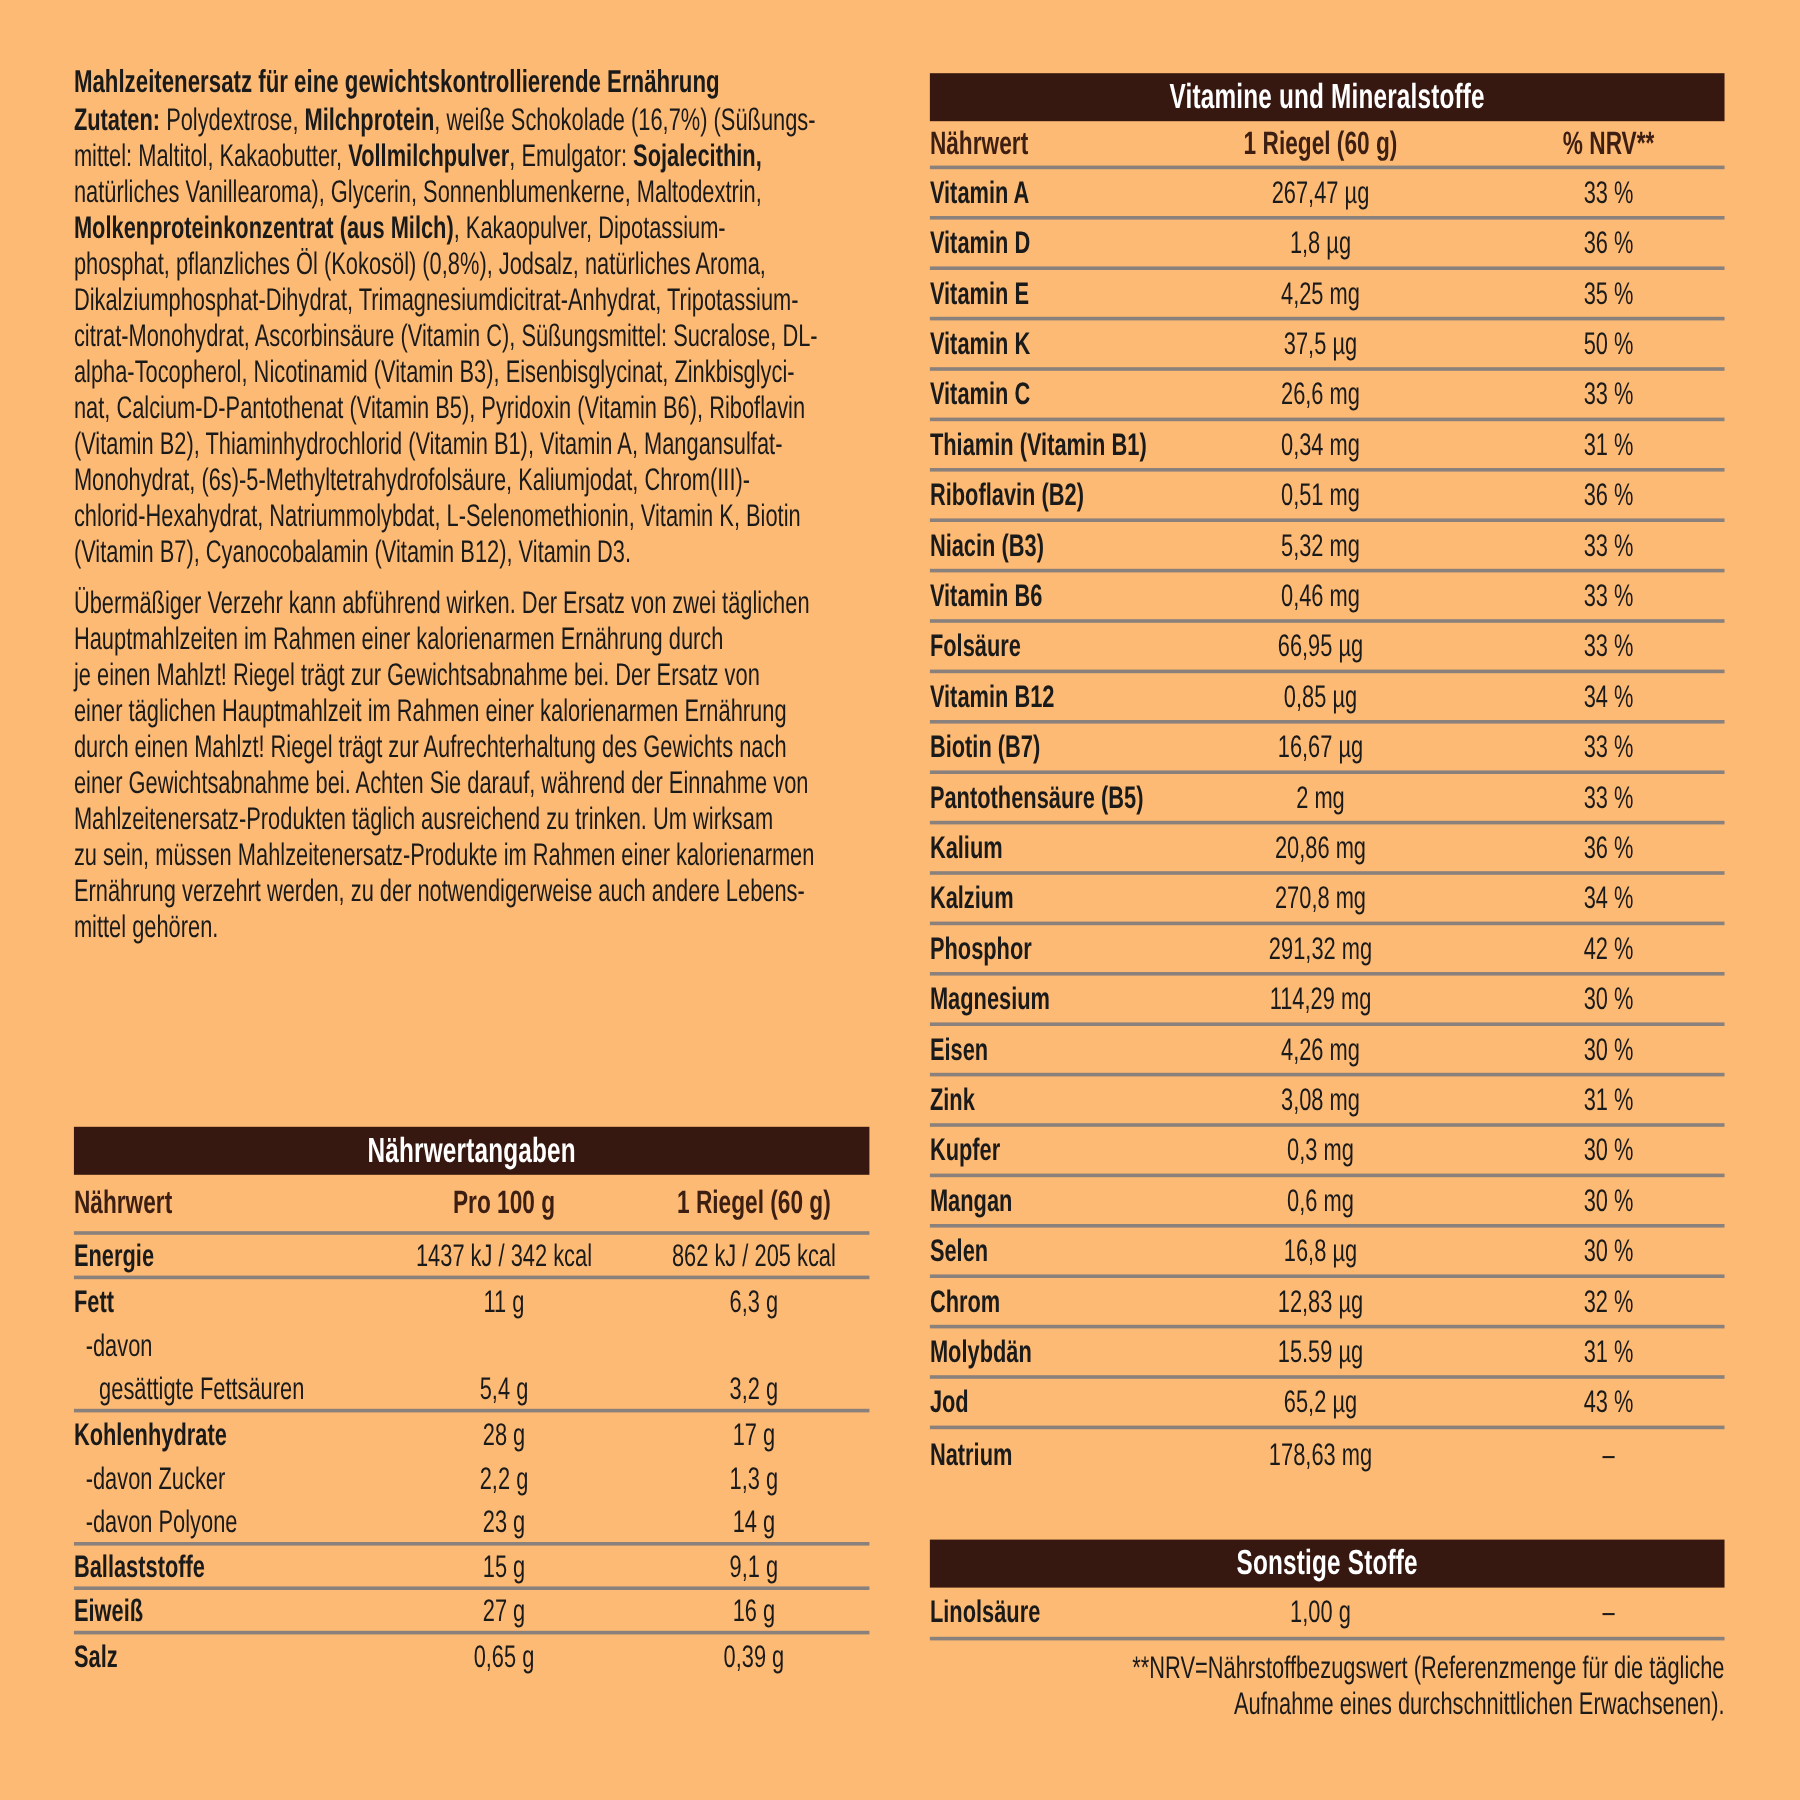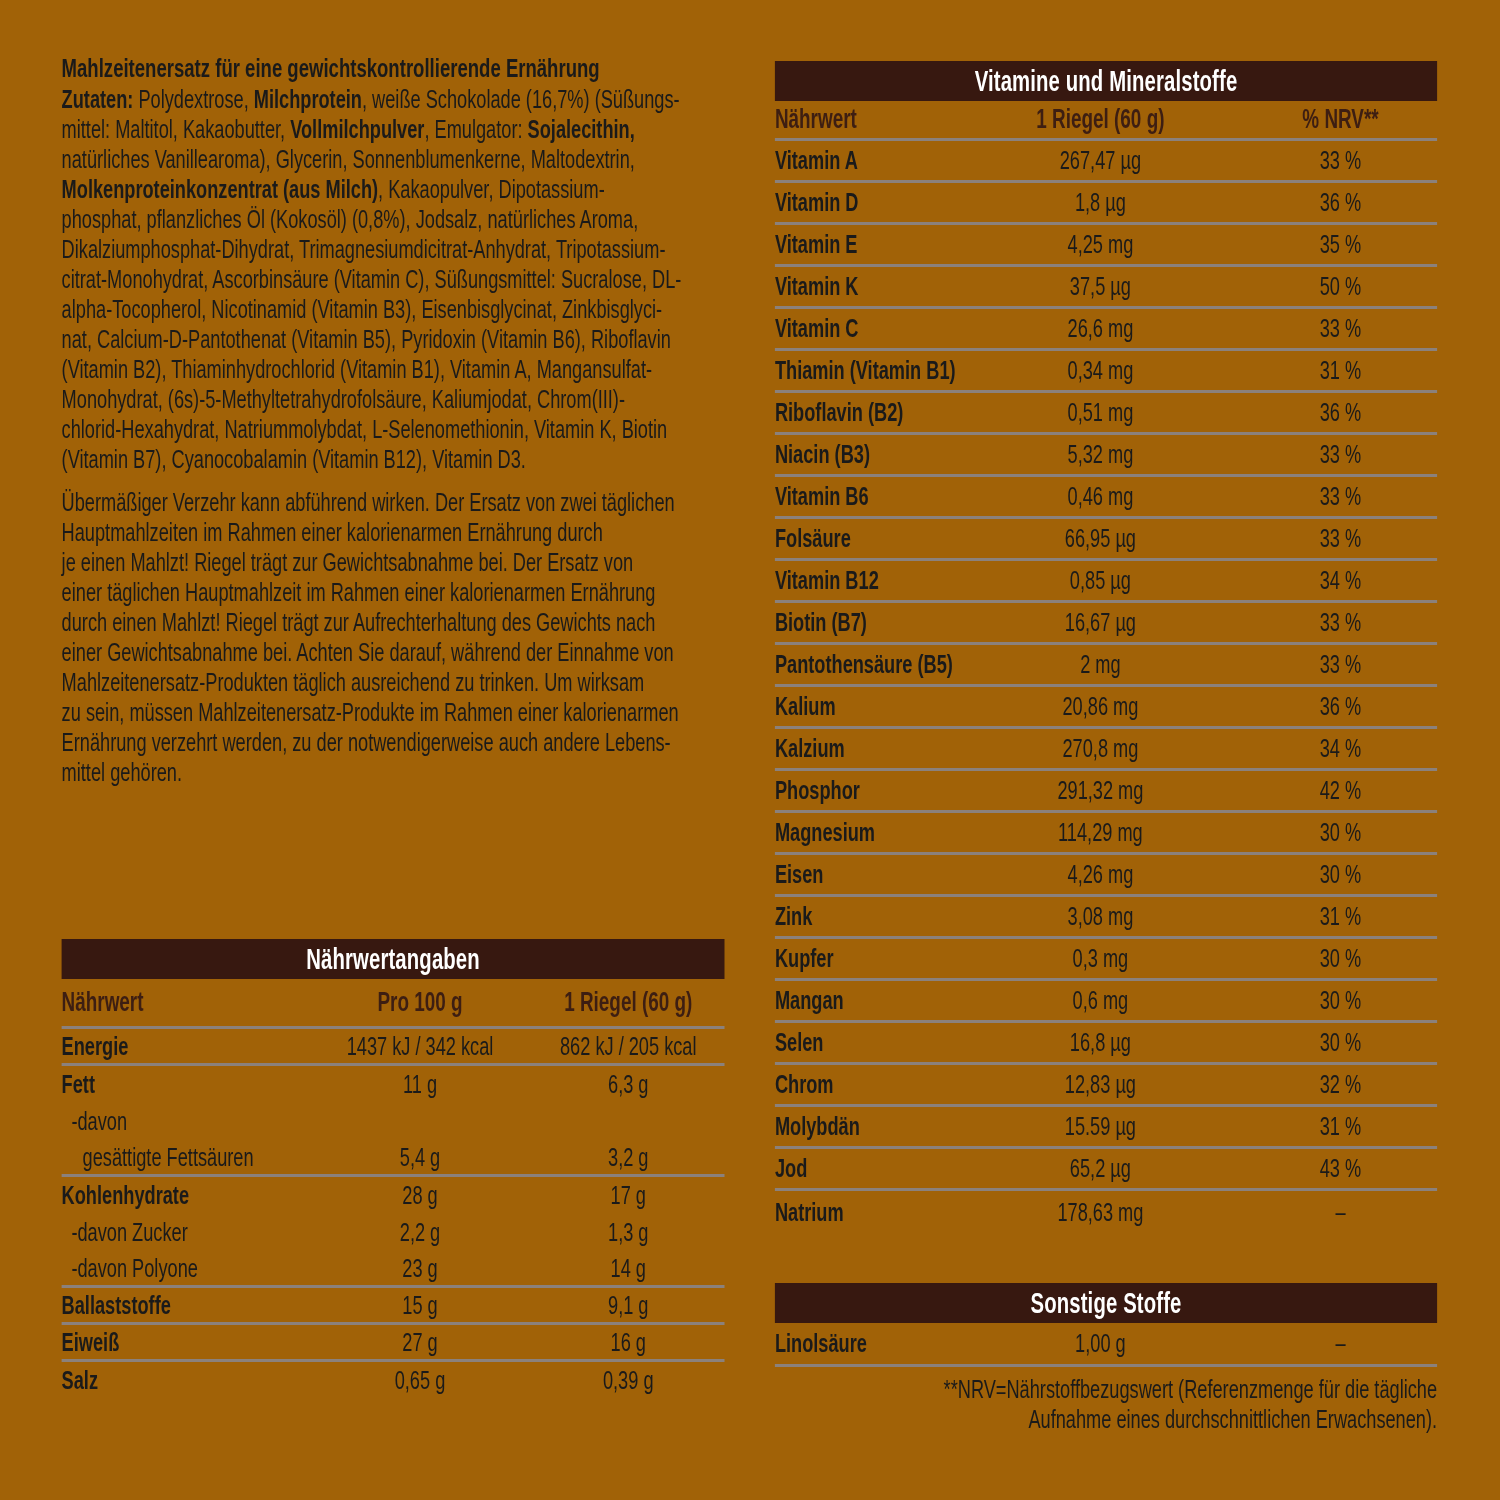--- a/index.html
+++ b/index.html
@@ -1,18 +1,18 @@
 <!DOCTYPE html>
 <html><head>
 <meta charset="utf-8">
 <style>
   html,body { margin:0; padding:0; }
   .page {
     position:relative; width:1500px; height:1500px;
-    background:#a16207; overflow:hidden;
+    background:#fdba74; overflow:hidden;
   }
   
   .inner {
     position:absolute; top:0; left:0;
     width:2143px; height:1500px;
     transform:scaleX(0.70); transform-origin:0 0;
     font-family:"Liberation Sans", sans-serif;
     color:#1A1A1A;
   }
   .abs { position:absolute; }

